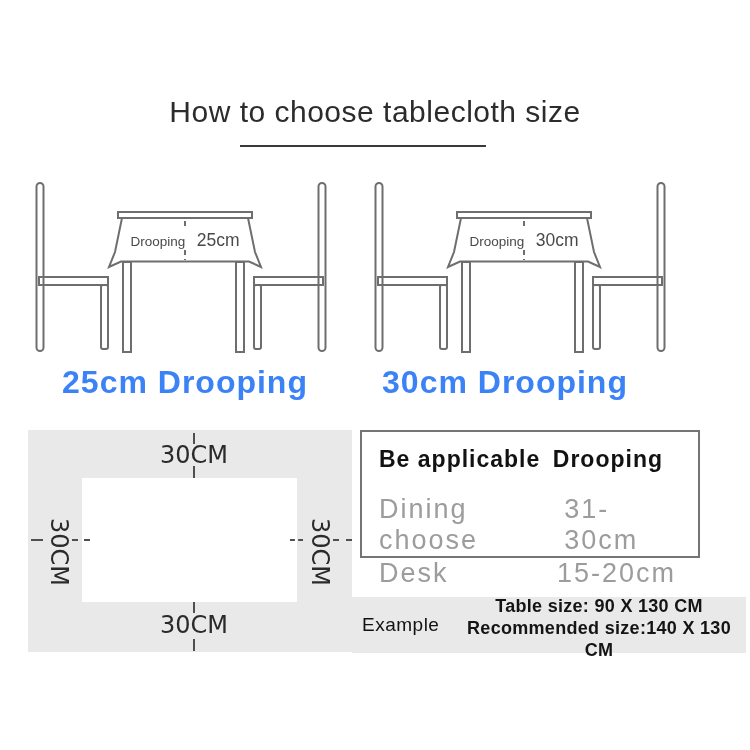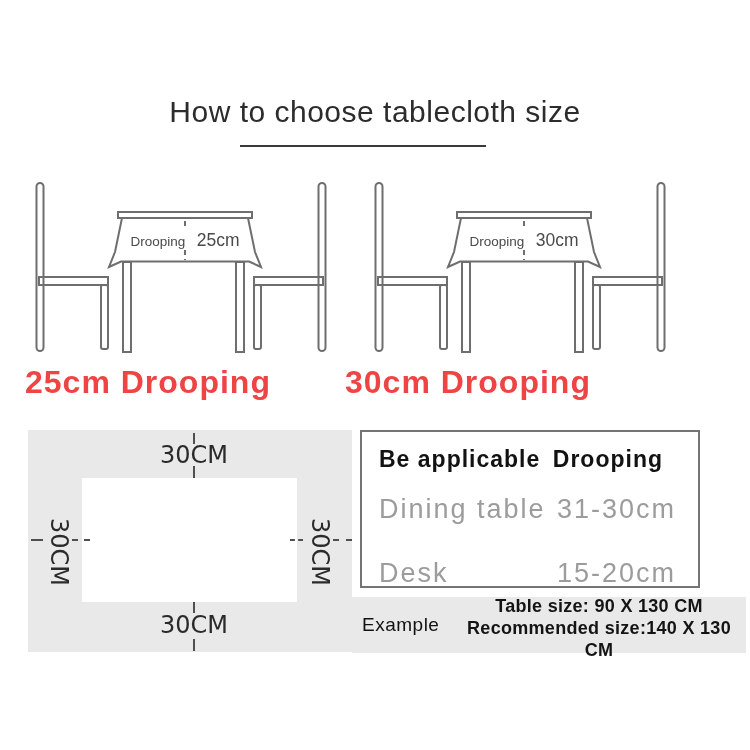--- a/index.html
+++ b/index.html
@@ -12,40 +12,40 @@
          color:#2c2c2c;letter-spacing:0.5px;}
   .title-underline{left:240px;top:145px;width:246px;height:2px;background:#3a3a3a;}
 
   
   .diagram{width:320px;height:175px;}
   .diagram-left{left:25px;top:180px;}
   .diagram-right{left:364px;top:180px;}
   .cloth-text{font-family:"Liberation Sans",sans-serif;fill:#4a4a4a;}
 
   
-  .caption{top:362px;width:320px;text-align:left;font-size:32px;line-height:40px;
-           font-weight:bold;color:#ef4444;letter-spacing:1px;}
+  .caption{top:362px;width:320px;text-align:center;font-size:32px;line-height:40px;
+           font-weight:bold;color:#3b82f6;letter-spacing:1px;}
   .caption-left{left:25px;}
   .caption-right{left:345px;}
 
   
   .panel{left:28px;top:430px;width:324px;height:222px;background:#e9e9e9;}
   .panel-white{left:54px;top:48px;width:215px;height:124px;background:#ffffff;}
   .cm-label{font-size:24px;color:#2a2a2a;font-family:"DejaVu Sans","Liberation Sans",sans-serif;}
   .cm-top{left:116px;top:13px;width:100px;text-align:center;line-height:24px;}
   .cm-bottom{left:116px;top:183px;width:100px;text-align:center;line-height:24px;}
   .cm-left{left:9px;top:96px;width:44px;height:28px;line-height:28px;text-align:center;
            transform:rotate(90deg);}
   .cm-right{left:270px;top:96px;width:44px;height:28px;line-height:28px;text-align:center;
             transform:rotate(90deg);}
   .vdash{width:0;border-left:2px dashed #4f4f4f;}
   .hdash{height:0;border-top:2px dashed #4f4f4f;}
 
   
-  .spec{left:360px;top:430px;width:340px;height:158px;background:#fff;
+  .spec{left:360px;top:430px;width:340px;height:128px;background:#fff;
         border:2px solid #747474;box-sizing:border-box;}
   .spec-row{position:absolute;left:17px;right:22px;display:flex;justify-content:space-between;}
   .spec-header{top:14px;right:35px;font-weight:bold;font-size:23px;color:#121212;
                letter-spacing:1px;}
   .spec-r1{top:62px;}
   .spec-r2{top:126px;}
   .spec-muted{font-size:27px;color:#9c9c9c;letter-spacing:2px;}
 
   
   .example{left:352px;top:597px;width:394px;height:56px;background:#e9e9e9;
@@ -132,21 +132,21 @@
     <div class="abs hdash" style="top:109px;left:305px;width:19px;"></div>
     <div class="abs cm-label cm-right">30CM</div>
   </div>
 
   <div class="abs spec">
     <div class="spec-row spec-header">
       <span>Be applicable</span>
       <span>Drooping</span>
     </div>
     <div class="spec-row spec-r1 spec-muted">
-      <span>Dining table</span>
+      <span>Dining choose</span>
       <span>31-30cm</span>
     </div>
     <div class="spec-row spec-r2 spec-muted">
       <span>Desk</span>
       <span>15-20cm</span>
     </div>
   </div>
 
   <div class="abs example">
     <div class="example-label">Example</div>

